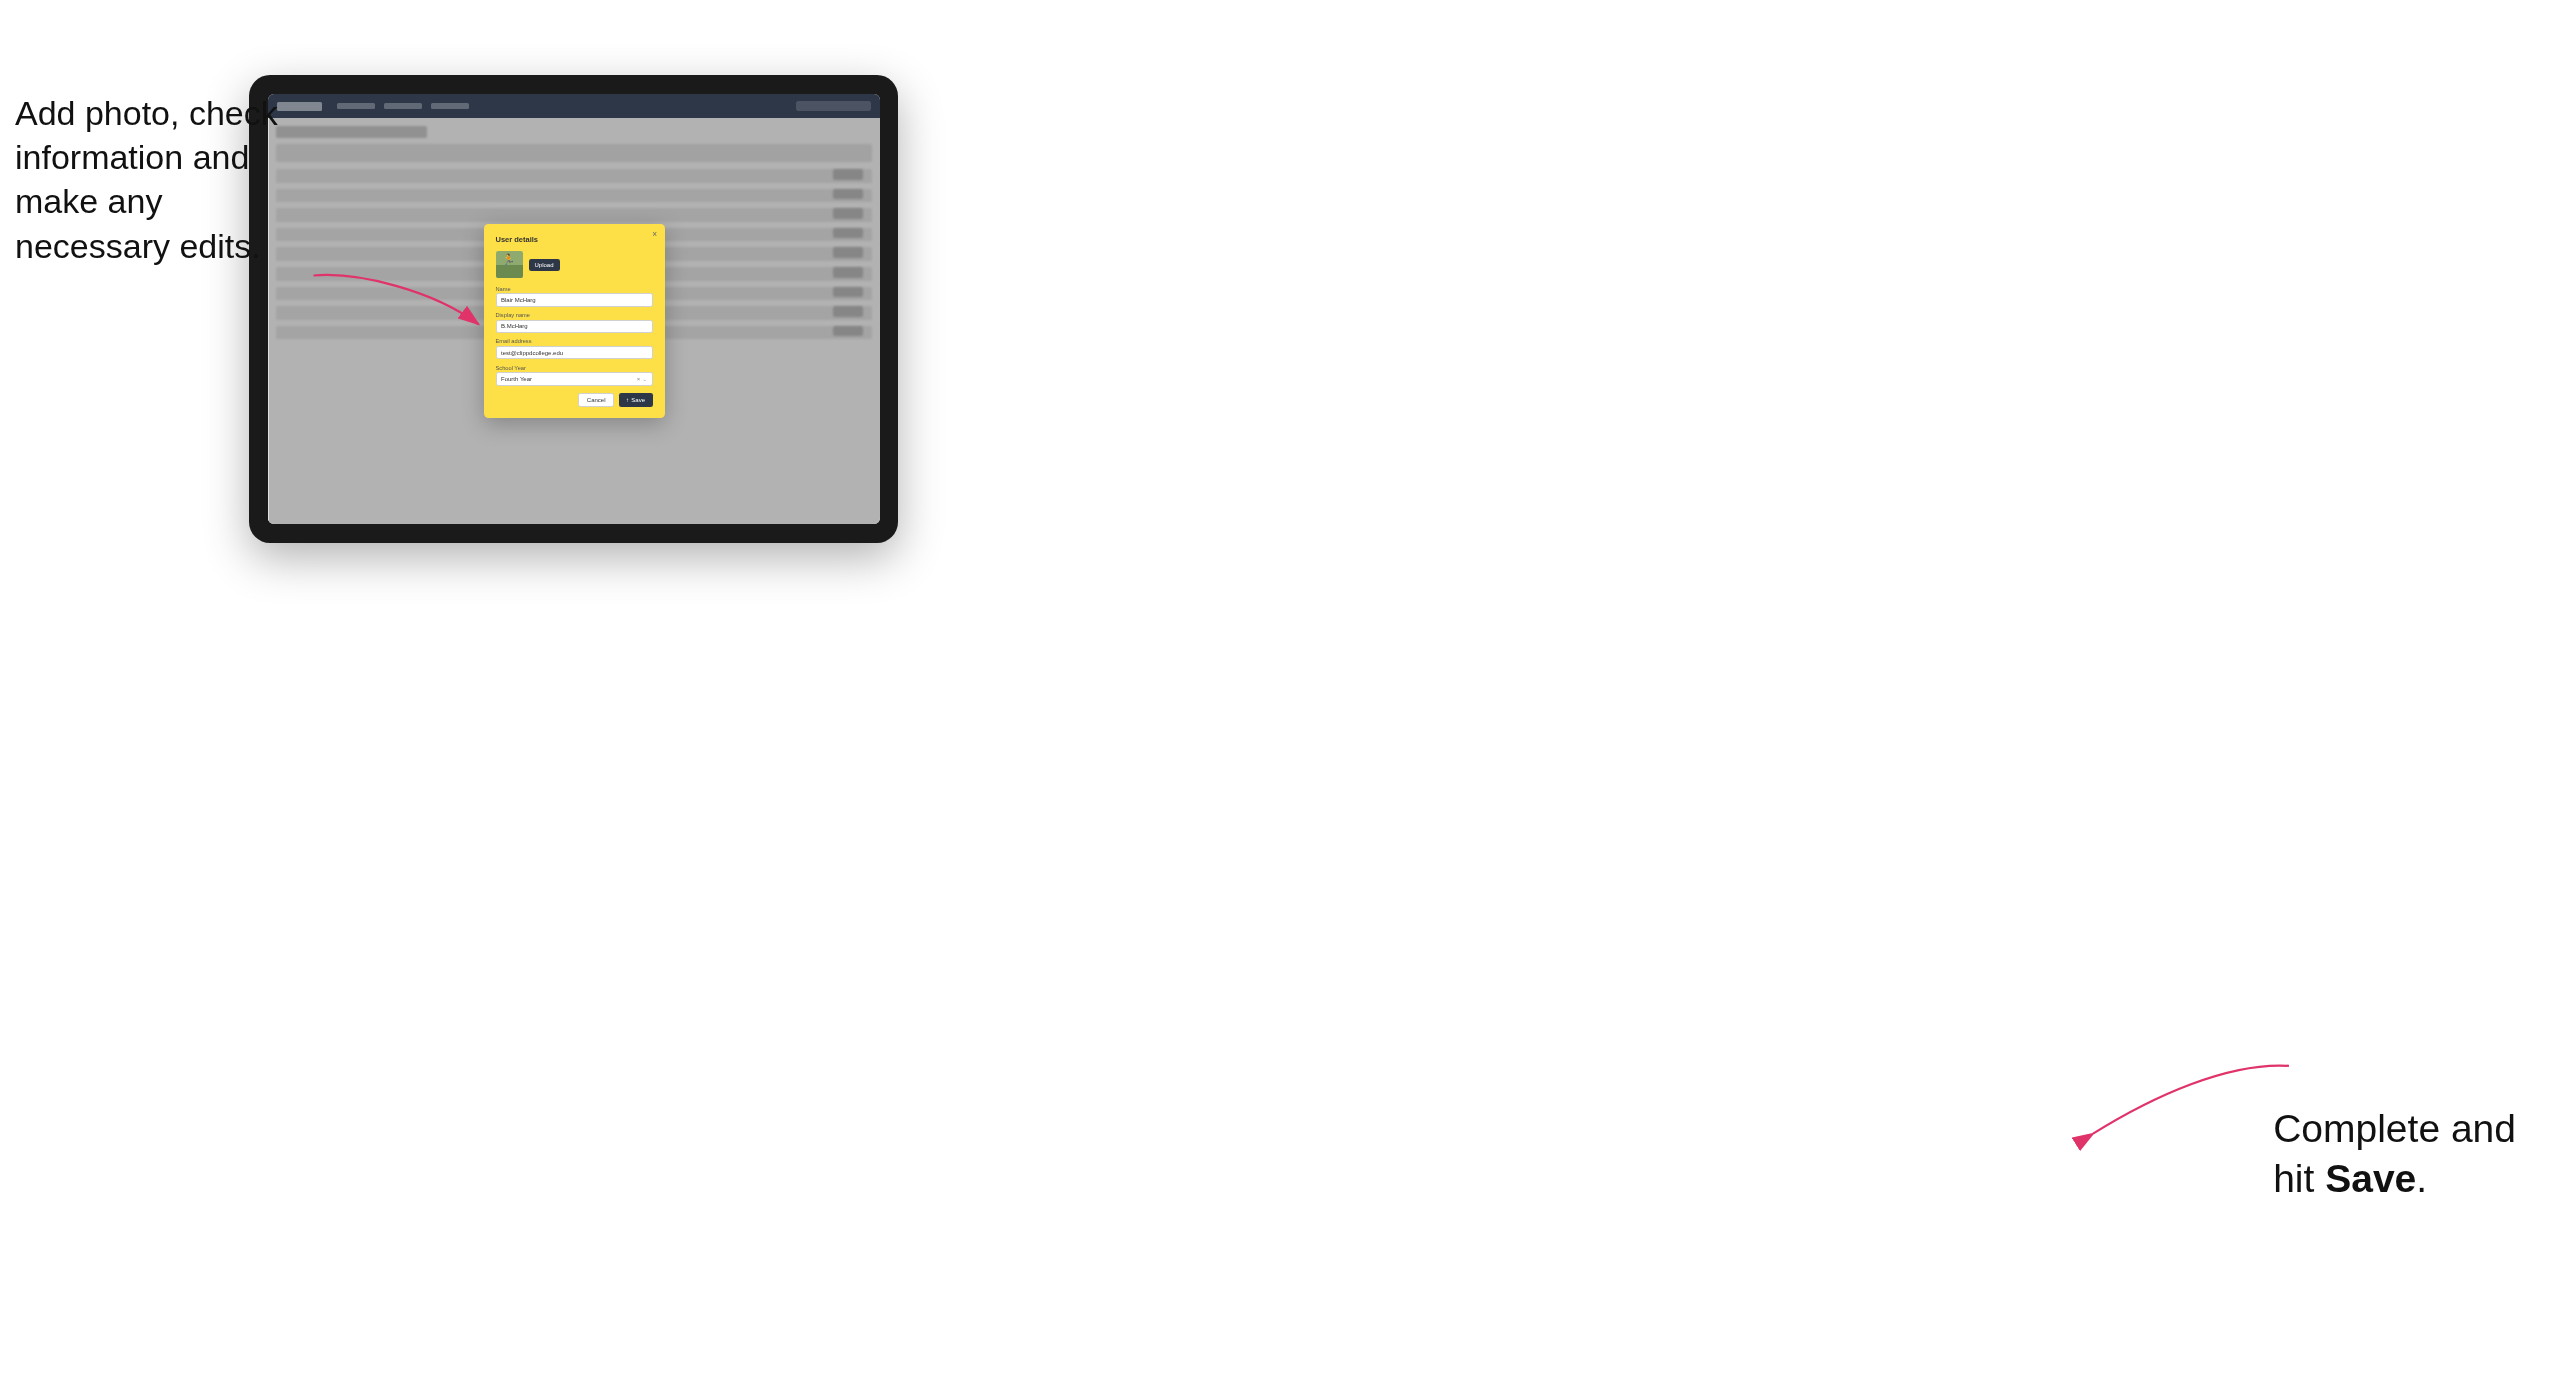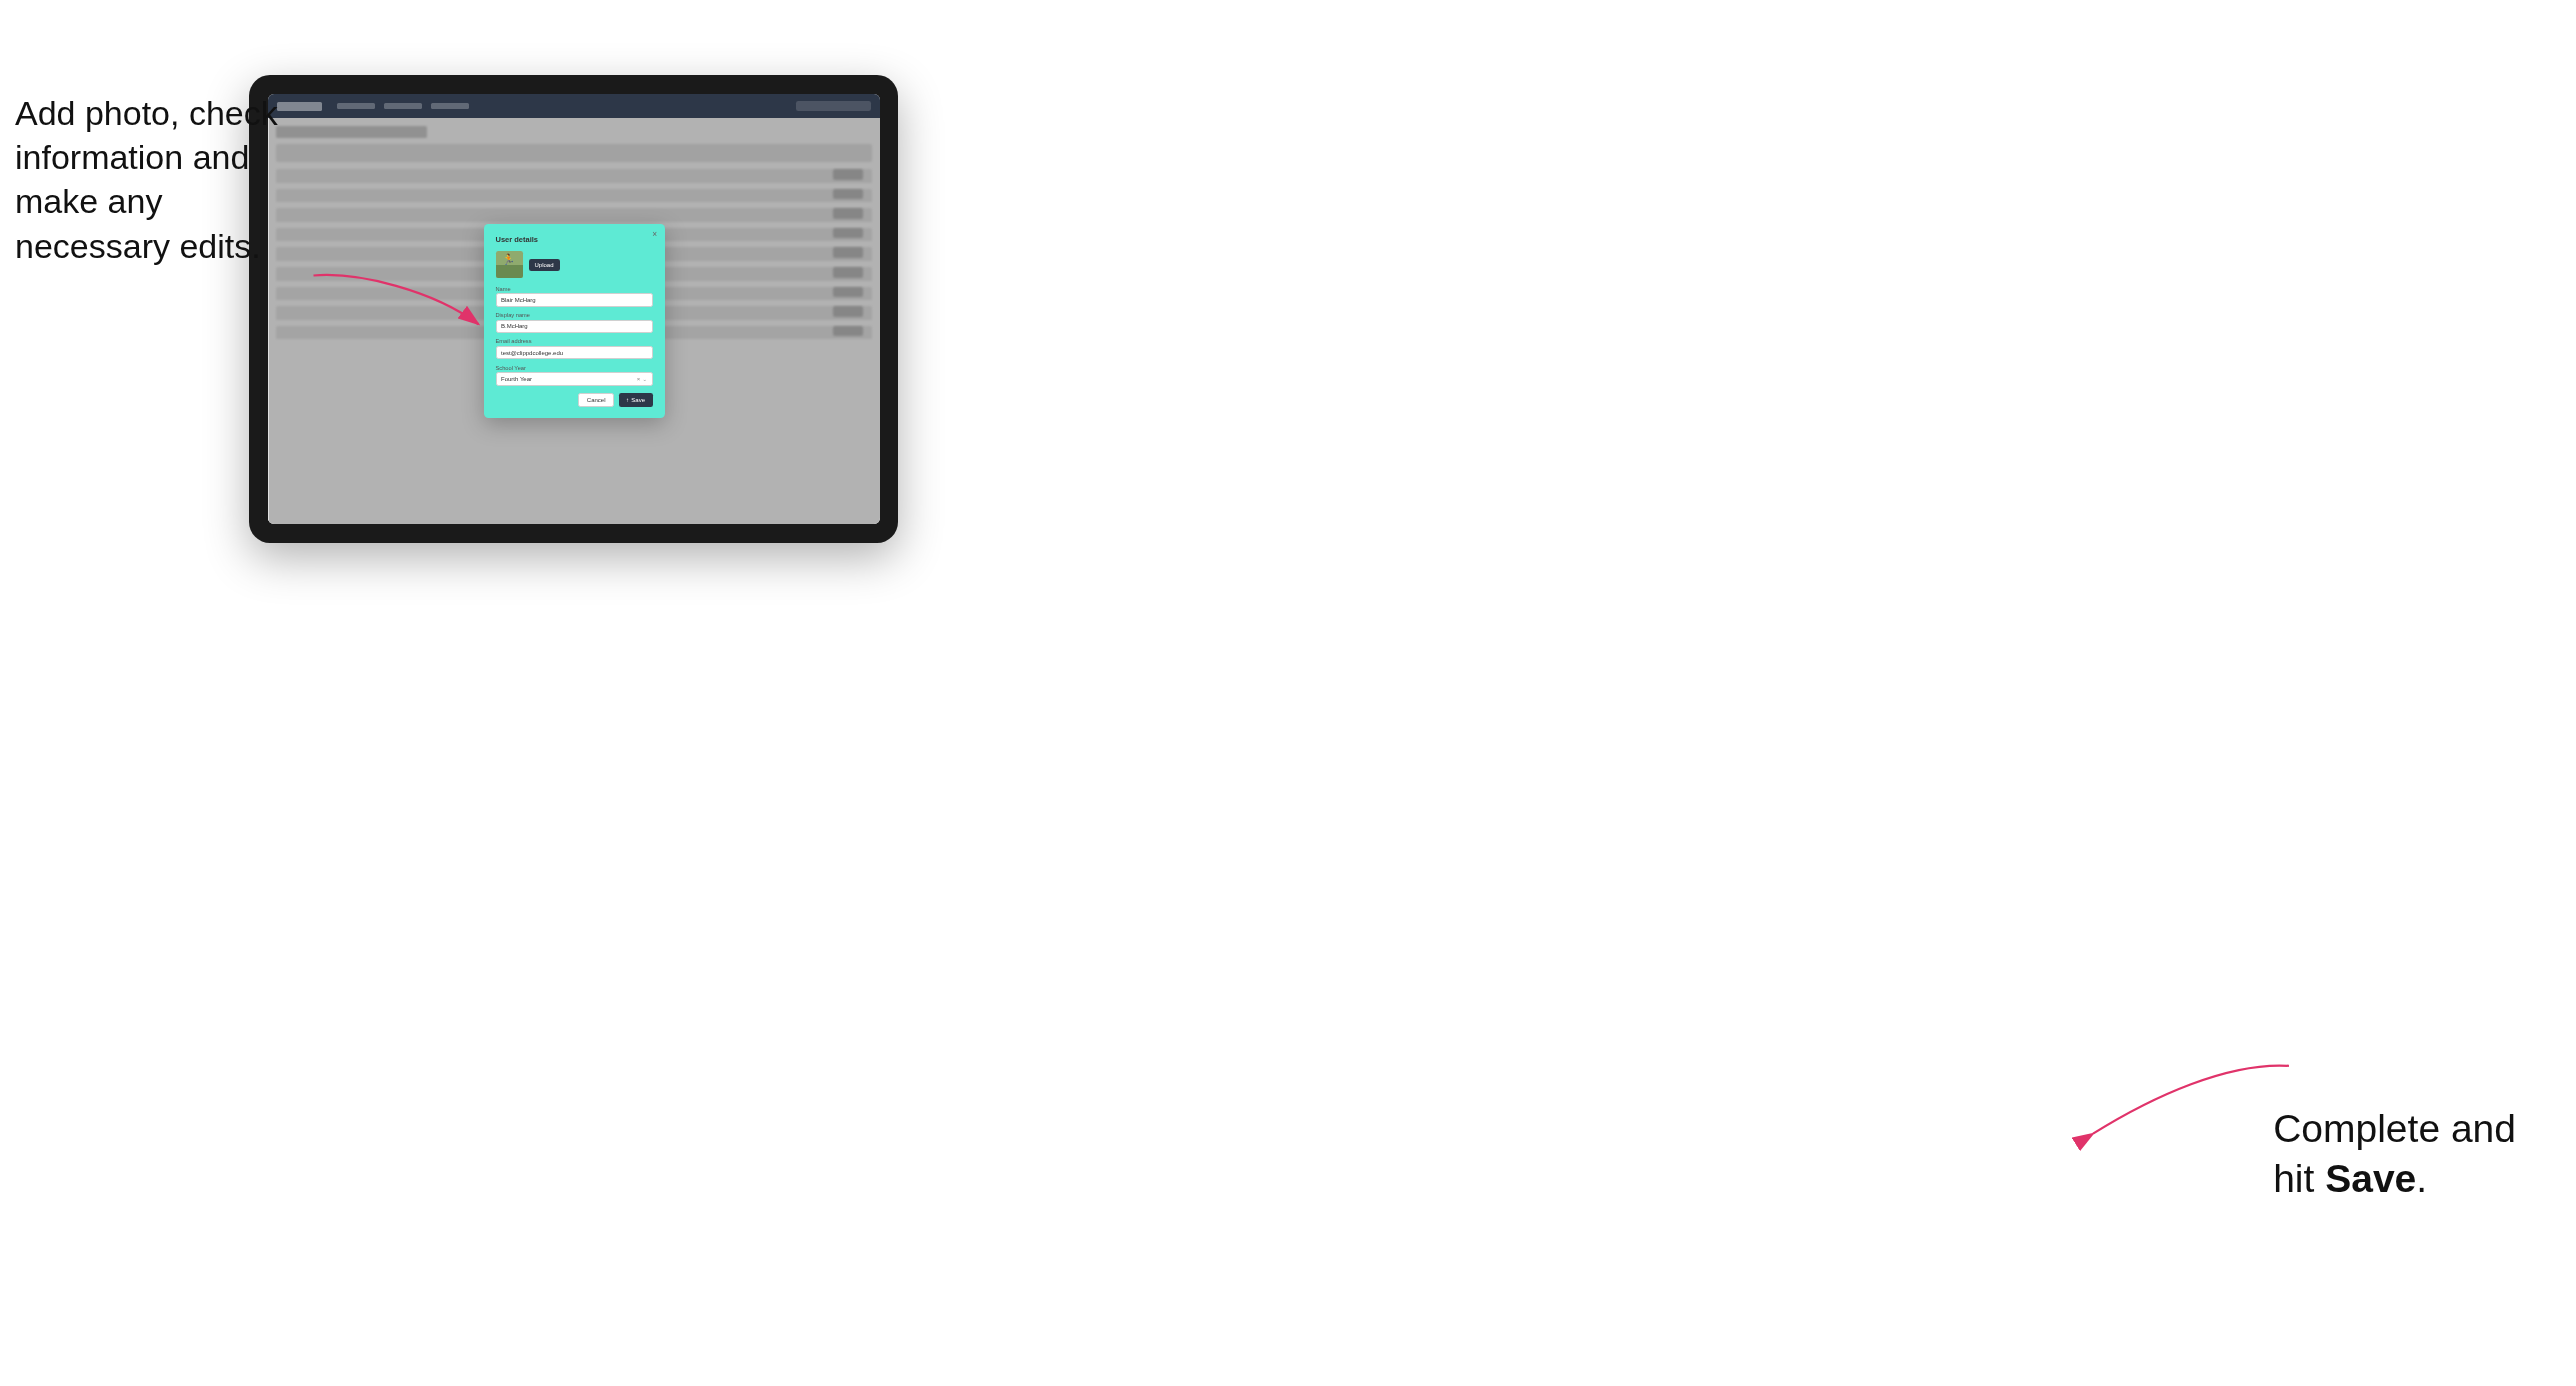--- a/index.html
+++ b/index.html
@@ -168,21 +168,21 @@
       position: absolute;
       top: 0; left: 0; right: 0; bottom: 0;
       background: rgba(0,0,0,0.3);
       display: flex;
       align-items: center;
       justify-content: center;
       z-index: 5;
     }
 
     .modal {
-      background: #5eead4;
+      background: #fde047;
       border-radius: 4.5px;
       box-shadow: 0 6px 22.6px rgba(0,0,0,0.25);
       width: 181px;
       padding: 10.6px 12px;
       position: relative;
     }
 
     .modal-title {
       font-size: 7.5px;
       font-weight: 600;

